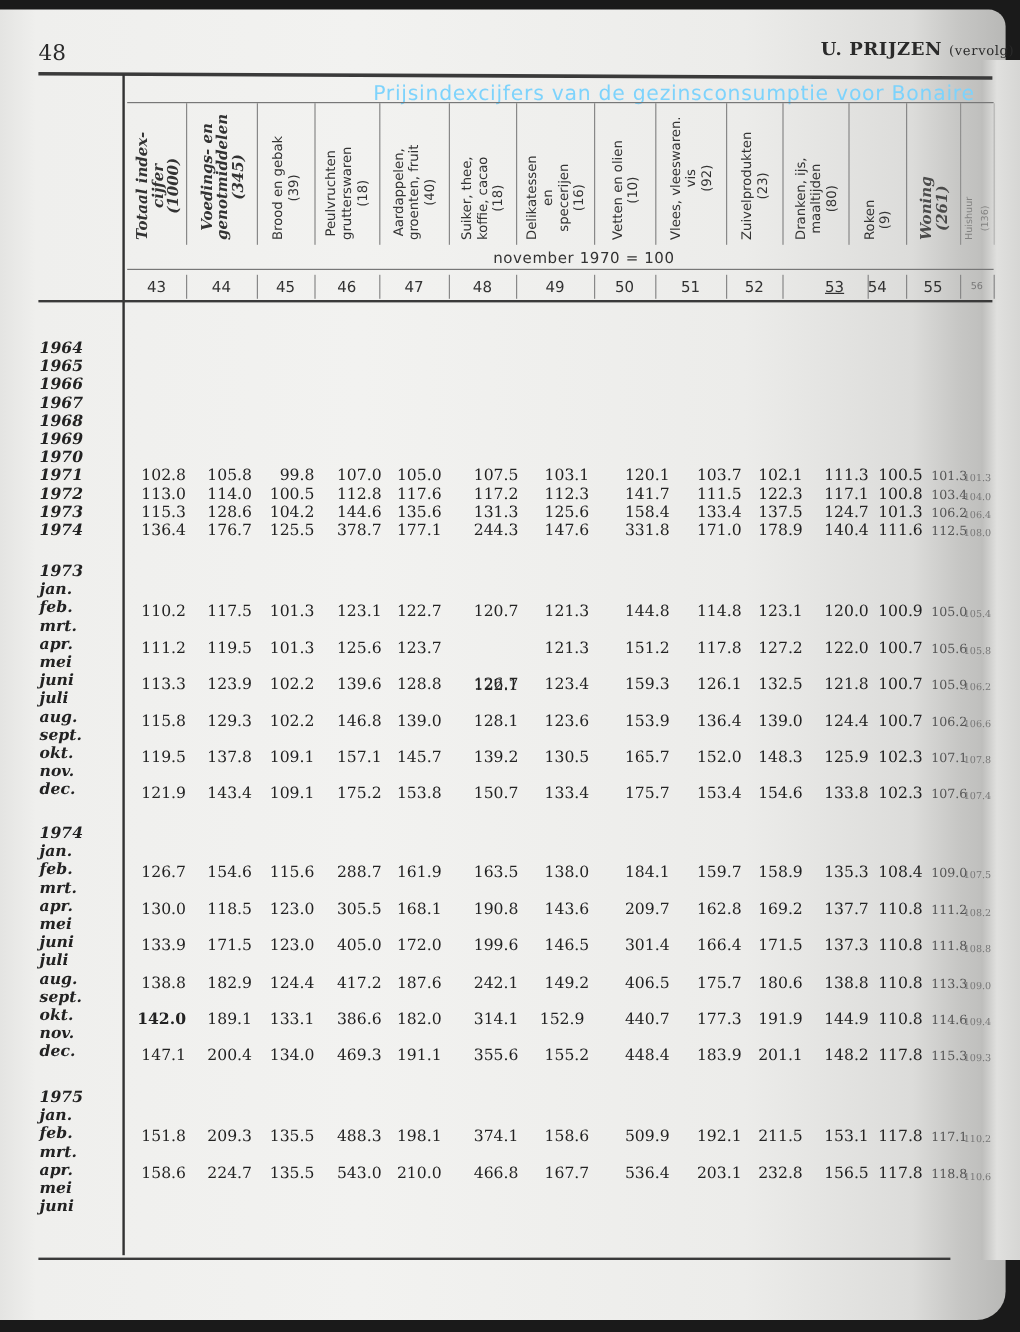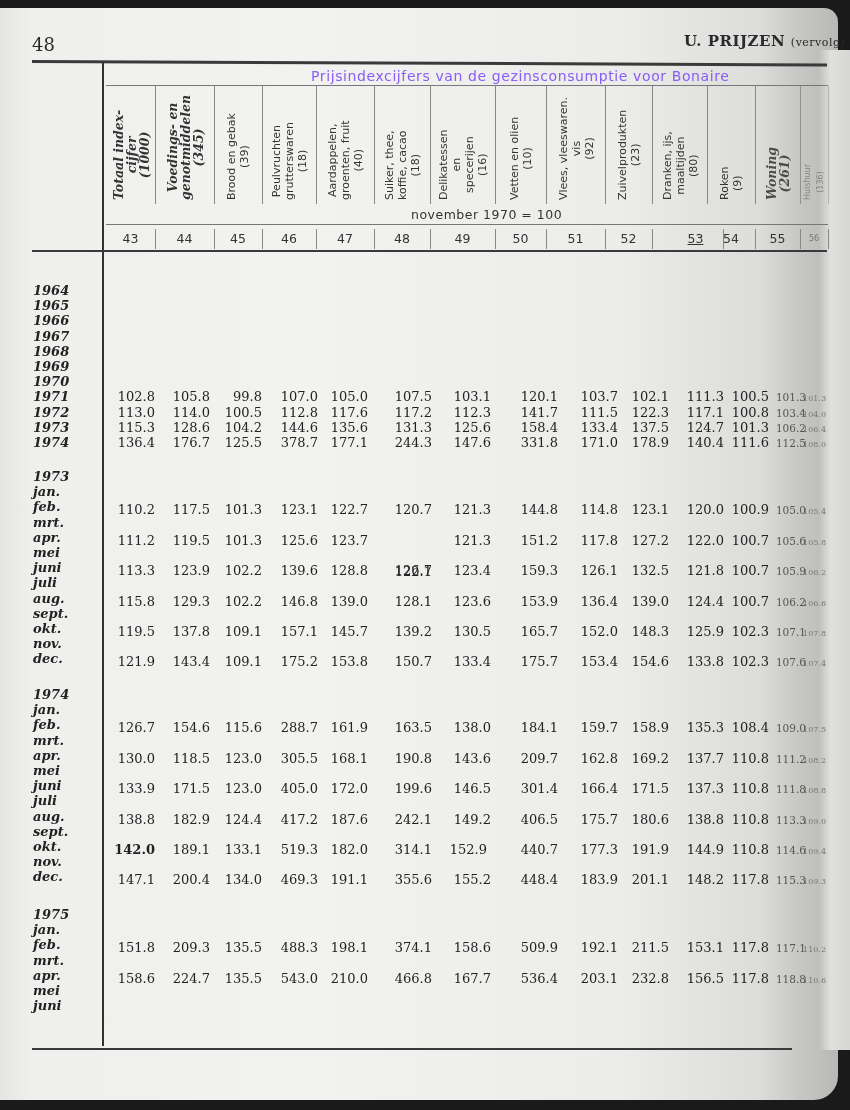--- a/index.html
+++ b/index.html
@@ -6,21 +6,21 @@
   body{width:850px;height:1110px;background:#1a1a1a;overflow:hidden;position:relative;font-family:"DejaVu Serif",serif;}
   .page{position:absolute;left:0;top:8px;width:838px;height:1092px;background:linear-gradient(90deg,#e4e4e2 0px,#efefed 30px,#f2f2f0 300px,#ececea 620px,#dcdcda 760px,#c6c6c4 800px,#b8b8b6 838px);border-radius:0 14px 24px 0;}
   .spine{position:absolute;left:818px;top:50px;width:32px;height:1000px;background:linear-gradient(90deg,#bdbdbb,#e0e0de 40%,#d6d6d4);}
   .pagenum{position:absolute;left:32px;top:34px;font-family:"DejaVu Serif",serif;font-size:18px;color:#2a2a2a;}
   .running{position:absolute;left:684px;top:32px;font-family:"DejaVu Serif",serif;font-weight:bold;font-size:15px;color:#2a2a2a;letter-spacing:0.5px;}
   .running small{font-weight:normal;font-size:11px;}
   .rule-top{position:absolute;left:32px;top:60px;width:795px;height:3px;background:#3a3a3a;transform:rotate(0.25deg);transform-origin:left;}
   .rule-head{position:absolute;left:32px;top:250px;width:795px;height:2px;background:#3a3a3a;}
   .rule-bottom{position:absolute;left:32px;top:1048px;width:760px;height:2px;background:#3a3a3a;}
   .vline-stub{position:absolute;left:102px;top:62px;width:2px;height:984px;background:#333;}
-  .supertitle{position:absolute;left:311px;top:68px;font-family:"DejaVu Sans",sans-serif;font-size:14px;color:#8b5cf6;letter-spacing:0.6px;}
+  .supertitle{position:absolute;left:311px;top:68px;font-family:"DejaVu Sans",sans-serif;font-size:17px;color:#7dd3fc;letter-spacing:0.6px;}
   .supertitle-rule{position:absolute;left:106px;top:85px;width:722px;height:1px;background:#777;}
   .col-head{position:absolute;top:86px;height:118px;border-right:1px solid #888;}
   .col-head .vt{position:absolute;left:50%;bottom:4px;transform-origin:left bottom;transform:rotate(-90deg) translate(0, 50%);white-space:nowrap;text-align:center;font-family:"DejaVu Sans",sans-serif;font-size:11px;line-height:13px;color:#333;}
   .col-head .vt.it{font-family:"DejaVu Serif",serif;font-style:italic;font-weight:bold;font-size:12.5px;}
   .col-head .vt span{display:block;}
   .base{position:absolute;left:411px;top:207px;font-family:"DejaVu Sans",sans-serif;font-size:12.5px;color:#333;letter-spacing:0.5px;}
   .numrow-rule{position:absolute;left:106px;top:224px;width:722px;height:1px;background:#777;}
   .colnum{position:absolute;top:229px;height:20px;border-right:1px solid #888;text-align:center;font-family:"DejaVu Sans",sans-serif;font-size:12.5px;color:#333;line-height:20px;}
   .stub-label{position:absolute;left:33px;font-family:"DejaVu Serif",serif;font-style:italic;font-weight:bold;font-size:13px;line-height:14.5px;color:#222;}
   .cell{position:absolute;font-family:"DejaVu Serif",serif;font-size:13px;color:#222;text-align:right;line-height:14.5px;}
@@ -400,21 +400,21 @@
     <div class="cell" style="top: 812.6px; right: 292px;">406.5</div>
     <div class="cell" style="top: 812.6px; right: 232px;">175.7</div>
     <div class="cell" style="top: 812.6px; right: 181px;">180.6</div>
     <div class="cell" style="top: 812.6px; right: 126px;">138.8</div>
     <div class="cell" style="top: 812.6px; right: 81px;">110.8</div>
     <div class="cell faint" style="top: 812.6px; right: 44px;">113.3</div>
     <div class="cell vfaint" style="top: 814.6px; right: 24px;">109.0</div>
     <div class="cell" style="top: 843px; right: 695px; font-weight: bold;">142.0</div>
     <div class="cell" style="top: 843px; right: 640px;">189.1</div>
     <div class="cell" style="top: 843px; right: 588px;">133.1</div>
-    <div class="cell" style="top: 843px; right: 532px;">519.3</div>
+    <div class="cell" style="top: 843px; right: 532px;">386.6</div>
     <div class="cell" style="top: 843px; right: 482px;">182.0</div>
     <div class="cell" style="top: 843px; right: 418px;">314.1</div>
     <div class="cell" style="top: 843px; right: 363px;">152.9</div>
     <div class="cell" style="top: 843px; right: 292px;">440.7</div>
     <div class="cell" style="top: 843px; right: 232px;">177.3</div>
     <div class="cell" style="top: 843px; right: 181px;">191.9</div>
     <div class="cell" style="top: 843px; right: 126px;">144.9</div>
     <div class="cell" style="top: 843px; right: 81px;">110.8</div>
     <div class="cell faint" style="top: 843px; right: 44px;">114.6</div>
     <div class="cell vfaint" style="top: 845px; right: 24px;">109.4</div>

